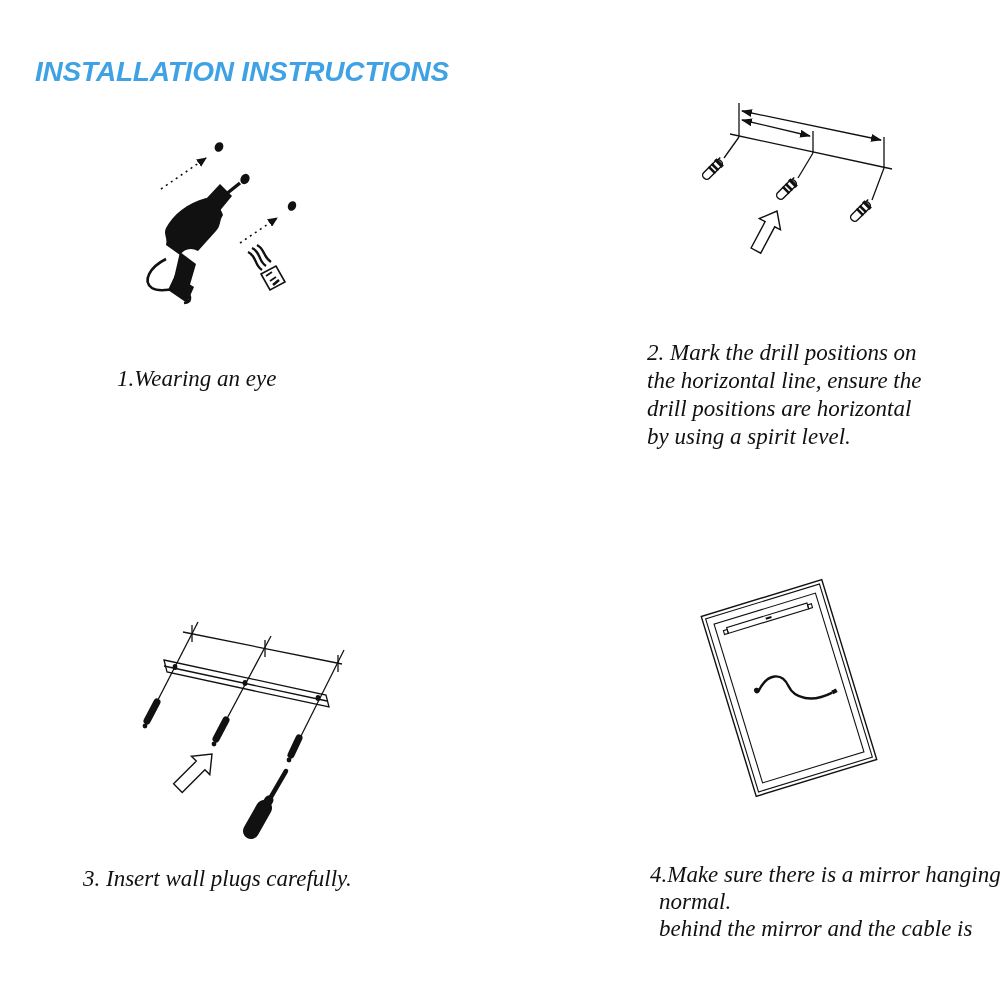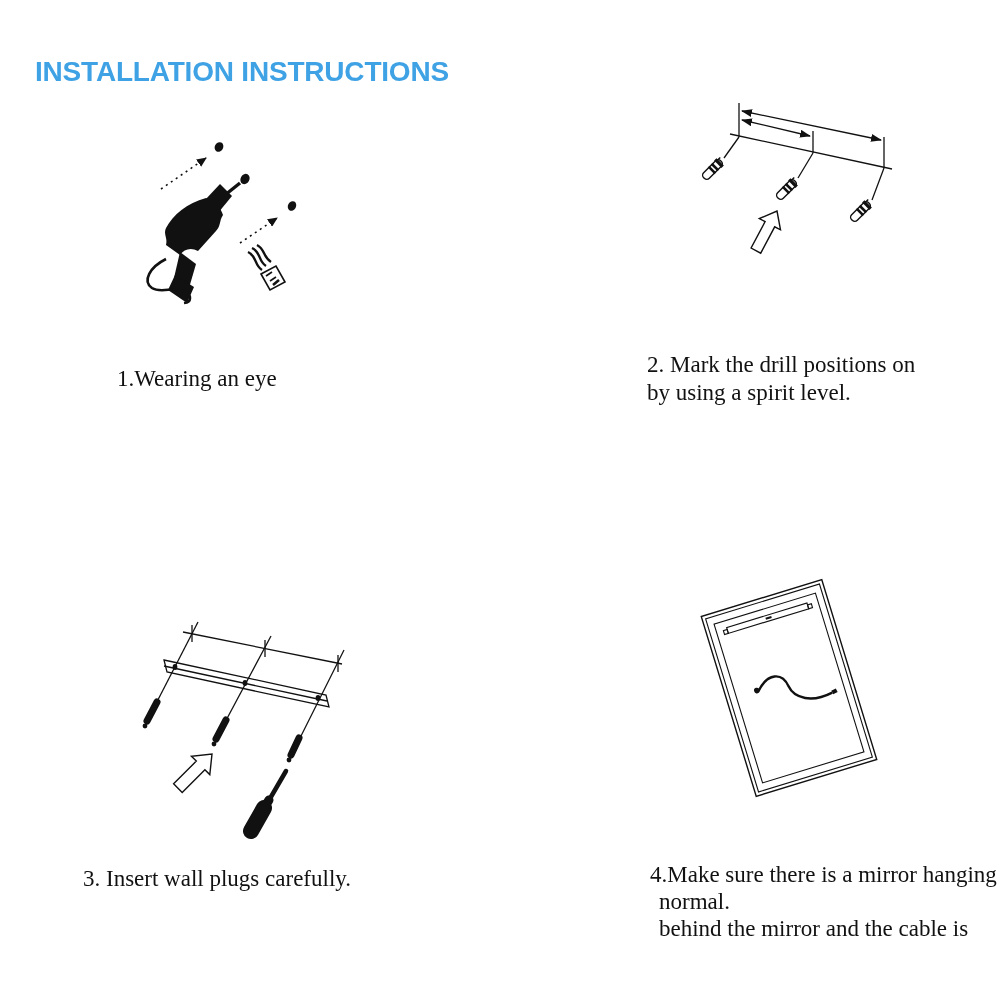--- a/index.html
+++ b/index.html
@@ -13,30 +13,30 @@
     font-size:28px;font-weight:700;letter-spacing:-0.2px;
   }
   .illus{position:absolute;}
   .caption{
     position:absolute;color:#111;
     font-family:"Liberation Serif","DejaVu Serif",serif;
     font-size:23px;line-height:28px;
   }
   .caption div{white-space:nowrap;}
   .cap1{left:117px;top:365px;}
-  .cap2{left:647px;top:339px;margin-top:12px;}
+  .cap2{left:647px;top:339px;}
   .cap3{left:83px;top:865px;}
   .cap4{left:632px;top:861px;line-height:27px;margin-left:18px;}
   .cap4 div:nth-child(2),.cap4 div:nth-child(3){padding-left:9px;}
   svg{display:block;}
 </style>
 </head>
 <body>
 
-<div class="page" style="background: rgb(255, 255, 255);">
+<div class="page" style="background: rgb(255, 255, 255); font-style: italic;">
 
   <div class="title" style="color: rgb(63, 162, 229);">INSTALLATION INSTRUCTIONS</div>
 
   <svg class="illus" style="left:130px;top:118px" width="220" height="220" viewBox="0 0 220 220">
     <defs>
       <marker id="ah1" markerUnits="userSpaceOnUse" markerWidth="11" markerHeight="9" refX="9" refY="4.5" orient="auto-start-reverse">
         <path d="M0,0 L10,4.5 L0,9 Z" fill="#111"></path>
       </marker>
     </defs>
     <g stroke="#111" fill="none" stroke-width="1.6">
@@ -159,20 +159,22 @@
       <line x1="40" y1="17" x2="45" y2="16" stroke-width="4"></line>
     </g>
   </svg>
 
   <div class="caption cap1">
     <div>1.Wearing an eye</div>
   </div>
 
   <div class="caption cap2">
     <div>2. Mark the drill positions on</div>
+    <div>the horizontal line, ensure the</div>
+    <div>drill positions are horizontal</div>
     <div>by using a spirit level.</div>
   </div>
 
   <div class="caption cap3">
     <div>3. Insert wall plugs carefully.</div>
   </div>
 
   <div class="caption cap4">
     <div>4.Make sure there is a mirror hanging</div>
     <div>normal.</div>

